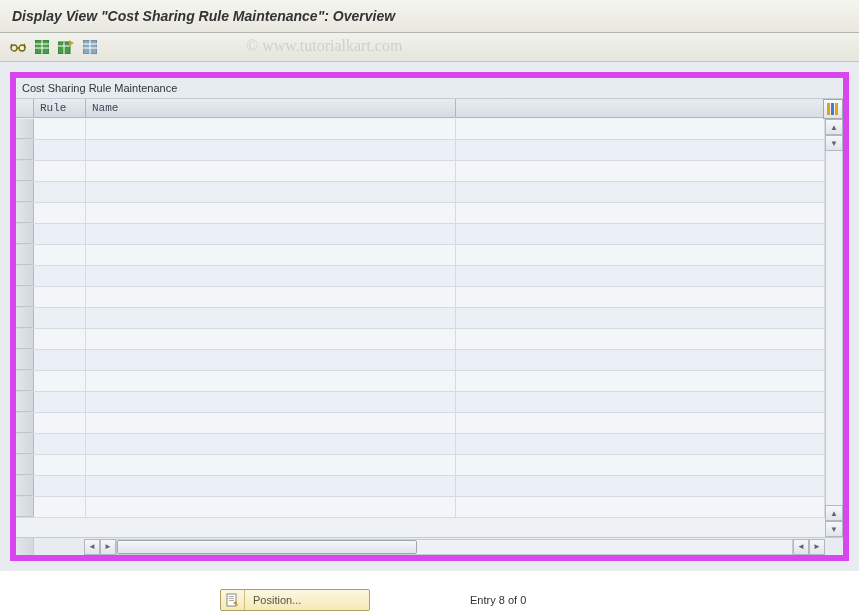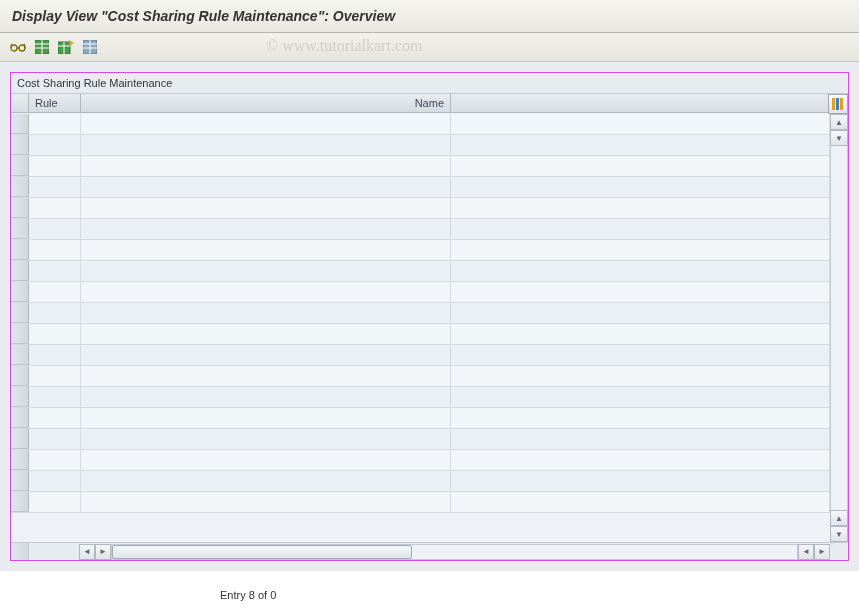--- a/index.html
+++ b/index.html
@@ -35,35 +35,35 @@
       height: 20px;
       border: 1px solid transparent;
       display: flex;
       align-items: center;
       justify-content: center;
       cursor: pointer;
       border-radius: 2px;
     }
     .watermark {
       position: absolute;
-      left: 266px;
+      left: 246px;
       top: 4px;
       color: #d0d0c8;
       font-size: 16px;
       font-family: Georgia, serif;
       pointer-events: none;
     }
     .main-area {
       background: #e8ecf0;
       padding: 10px;
       height: 509px;
     }
     .panel {
       background: #eef2f5;
-      border: 1px solid #d946ef;
+      border: 6px solid #d946ef;
       height: 100%;
       display: flex;
       flex-direction: column;
     }
     .panel-title {
       background: #e6ecf0;
       padding: 4px 6px;
       font-size: 11px;
       color: #333;
       border-bottom: 1px solid #c5cbd0;
@@ -71,20 +71,21 @@
     .table-wrap {
       flex: 1;
       display: flex;
       flex-direction: column;
       overflow: hidden;
     }
     .table-header-row {
       display: flex;
       background: linear-gradient(to bottom, #e8ecf0, #d8dee5);
       border-bottom: 1px solid #b0b8c0;
+      font-family: Liberation Mono, monospace;
     }
     .row-selector-hdr {
       width: 18px;
       border-right: 1px solid #b0b8c0;
       background: linear-gradient(to bottom, #e8ecf0, #d8dee5);
     }
     .col-hdr {
       padding: 3px 6px;
       border-right: 1px solid #b0b8c0;
       color: #445;
@@ -135,21 +136,21 @@
       background: linear-gradient(to right,#e2e6eb,#d2d8de);
       border-right: 1px solid #b0b8c0;
       border-bottom: 1px solid #c0c6cc;
     }
     .cell {
       border-right: 1px solid #d5dbe0;
       padding: 2px 4px;
       font-size: 11px;
     }
     .col-rule { width: 52px; }
-    .col-name { width: 370px; text-align: right; }
+    .col-name { width: 370px; }
     .col-base { width: 352px; }
     .hscroll {
       display:flex;
       align-items:center;
       height:18px;
       background:#e6ecf0;
       border-top:1px solid #c5cbd0;
     }
     .hscroll-spacer { width:18px; border-right:1px solid #c5cbd0; background:linear-gradient(to right,#e2e6eb,#d2d8de);height:100%; }
     .hscroll-btn {
@@ -388,14 +389,26 @@
         </div>
         <div class="hscroll-btn">◄</div>
         <div class="hscroll-btn">►</div>
         <div style="width:18px"></div>
       </div>
     </div>
   </div>
 </div>
 
 <div class="footer">
+  <div class="position-btn">
+    <div class="icon-part">
+      <svg width="14" height="14">
+          <rect x="1" y="1" width="9" height="12" fill="#fff" stroke="#888"></rect>
+          <rect x="3" y="3" width="5" height="1" fill="#aaa"></rect>
+          <rect x="3" y="5" width="5" height="1" fill="#aaa"></rect>
+          <rect x="3" y="7" width="5" height="1" fill="#aaa"></rect>
+          <path d="M7 10l5 3-2-5z" fill="#c09020"></path>
+        </svg>
+    </div>
+    <div class="label-part">Position...</div>
+  </div>
   <div class="entry-status">Entry 8 of 0</div>
 </div>
 
 </body></html>

